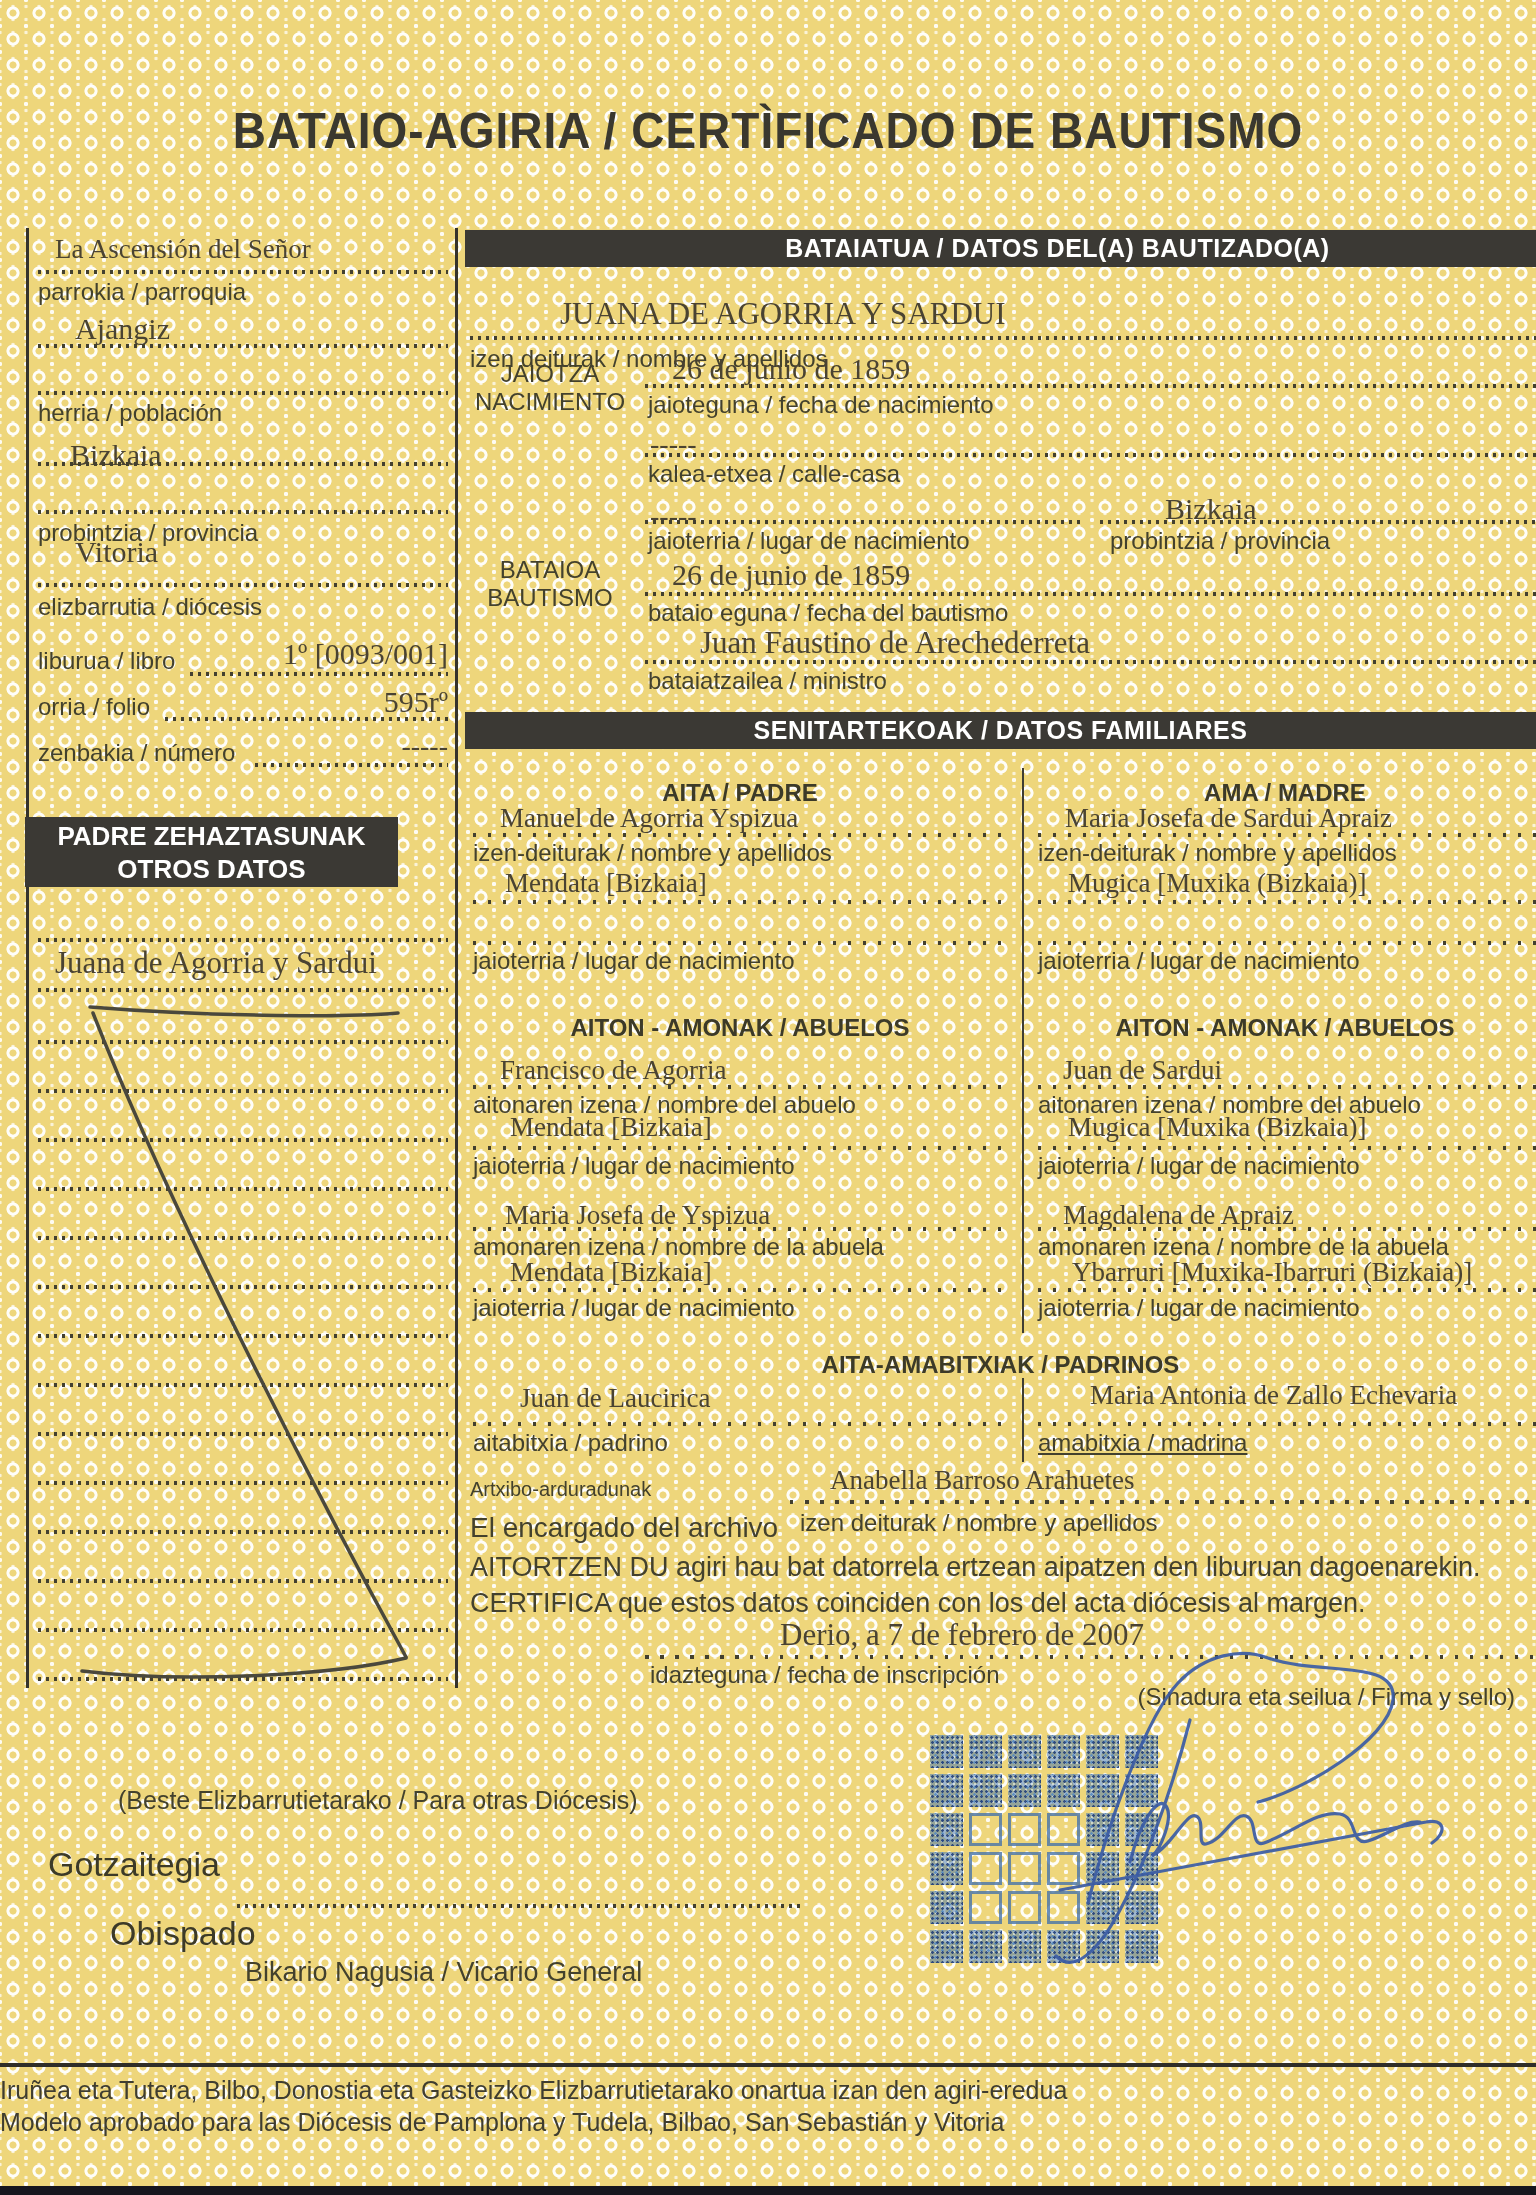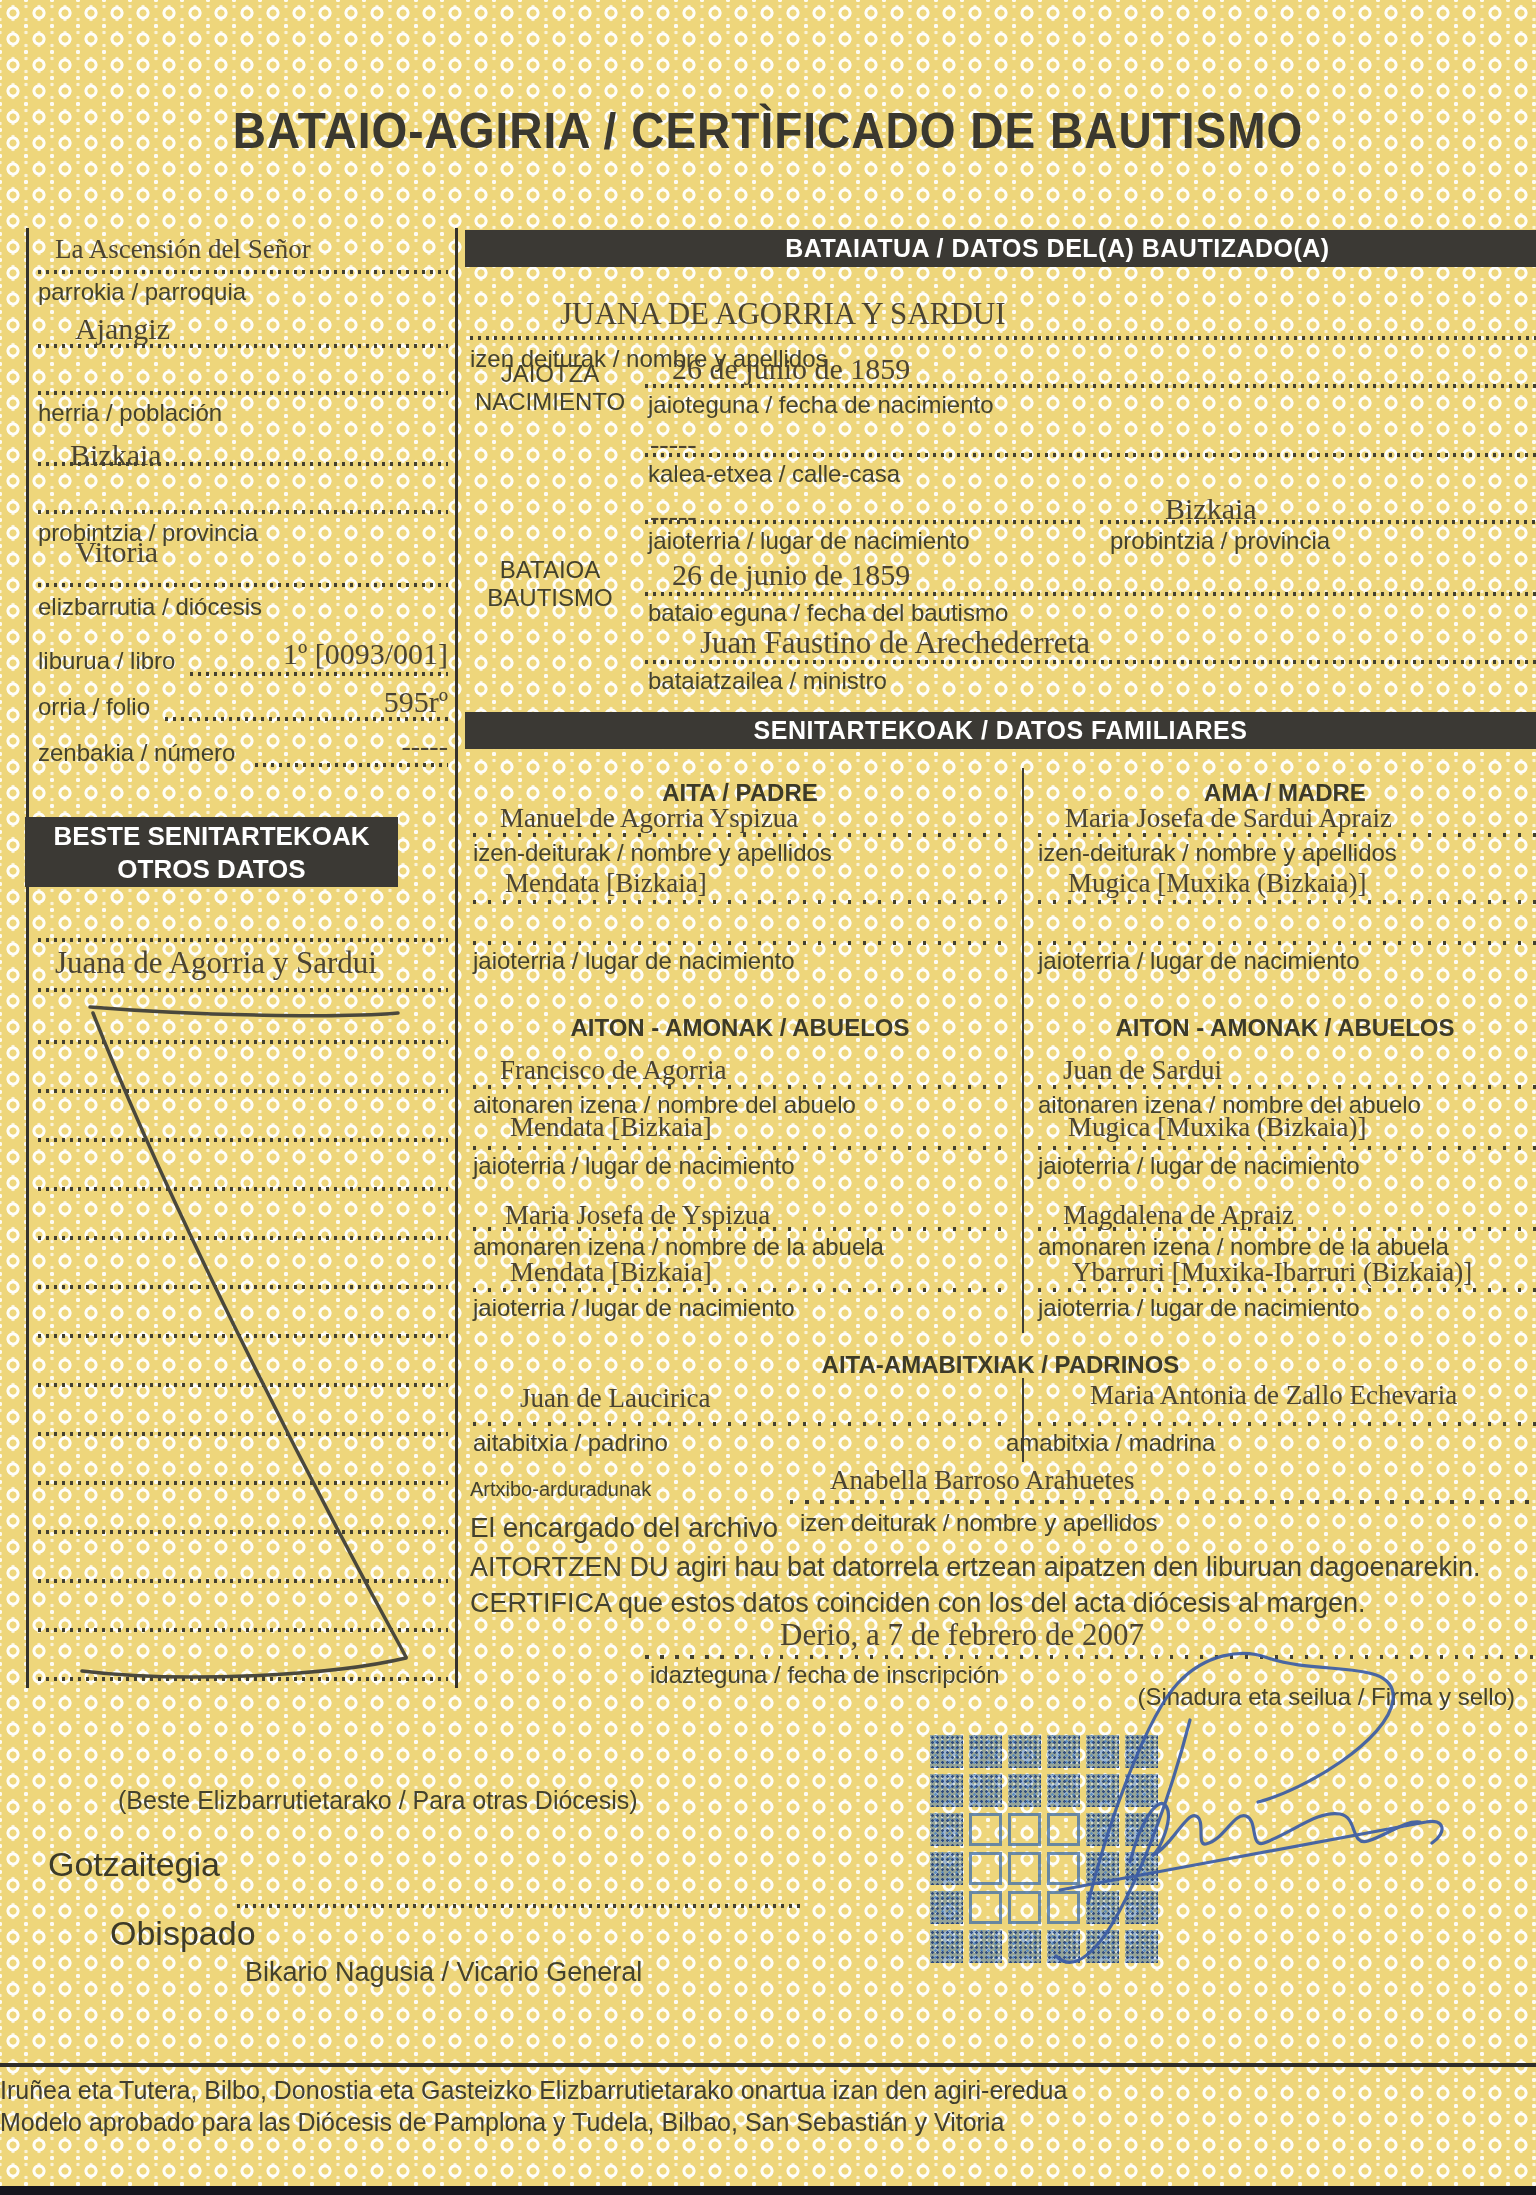--- a/index.html
+++ b/index.html
@@ -82,21 +82,21 @@
 
   <div class="lab" style="left:38px;top:694px;">orria / folio</div>
   <div class="val" style="left:165px;top:685px;width:283px;text-align:right;font-size:30px;">595rº</div>
   <div class="dot d" style="left:165px;top:717px;width:283px;"></div>
 
   <div class="lab" style="left:38px;top:740px;">zenbakia / número</div>
   <div class="val" style="left:255px;top:730px;width:193px;text-align:right;font-size:28px;">-----</div>
   <div class="dot d" style="left:255px;top:763px;width:193px;"></div>
 
   <div class="otherbox">
-    <div>BESTE SENITARTEKOAK</div>
+    <div>PADRE ZEHAZTASUNAK</div>
     <div>OTROS DATOS</div>
   </div>
 
   <div class="dot d" style="left:38px;top:938px;width:410px;"></div>
   <div class="val" style="left:55px;top:945px;font-size:31px;">Juana de Agorria y Sardui</div>
   <div class="dot d" style="left:38px;top:988px;width:410px;"></div>
   <div id="blank-lines" style="position:absolute;left:0;top:0;width:100%;height:100%;pointer-events:none;">
       <div class="dot d" style="left: 38px; width: 410px; top: 1040px;"></div>
       <div class="dot d" style="left: 38px; width: 410px; top: 1089px;"></div>
       <div class="dot d" style="left: 38px; width: 410px; top: 1138px;"></div>
@@ -199,21 +199,21 @@
   <div class="lab" style="left:473px;top:1295px;">jaioterria / lugar de nacimiento</div>
   <div class="lab" style="left:1038px;top:1295px;">jaioterria / lugar de nacimiento</div>
 
   <div class="subhdr" style="left:465px;top:1351px;width:1071px;font-size:24px;">AITA-AMABITXIAK / PADRINOS</div>
   <div class="vline" style="left:1022px;top:1378px;height:84px;width:2px;background:#3f3d33;"></div>
   <div class="val" style="left:520px;top:1383px;font-size:27px;">Juan de Laucirica</div>
   <div class="val" style="left:1090px;top:1380px;font-size:27px;">Maria Antonia de Zallo Echevaria</div>
   <div class="dot s" style="left:473px;top:1422px;width:537px;"></div>
   <div class="dot s" style="left:1038px;top:1422px;width:498px;"></div>
   <div class="lab" style="left:473px;top:1430px;">aitabitxia / padrino</div>
-  <div class="lab" style="left:1006px;top:1430px;">amabitxia / madrina</div>
+  <div class="lab" style="left:1038px;top:1430px;text-decoration:underline;">amabitxia / madrina</div>
 
   <div class="note" style="left:470px;top:1478px;font-size:20px;">Artxibo-arduradunak</div>
   <div class="note" style="left:470px;top:1512px;font-size:28px;">El encargado del archivo</div>
   <div class="val" style="left:830px;top:1465px;font-size:27px;">Anabella Barroso Arahuetes</div>
   <div class="dot s" style="left:790px;top:1500px;width:746px;"></div>
   <div class="lab" style="left:800px;top:1510px;">izen deiturak / nombre y apellidos</div>
 
   <div class="note" style="left:470px;top:1552px;font-size:27px;">AITORTZEN DU agiri hau bat datorrela ertzean aipatzen den liburuan dagoenarekin.</div>
   <div class="note" style="left:470px;top:1588px;font-size:27px;">CERTIFICA que estos datos coinciden con los del acta diócesis al margen.</div>
   <div class="val" style="left:780px;top:1617px;font-size:31px;">Derio,  a 7 de febrero de 2007</div>

